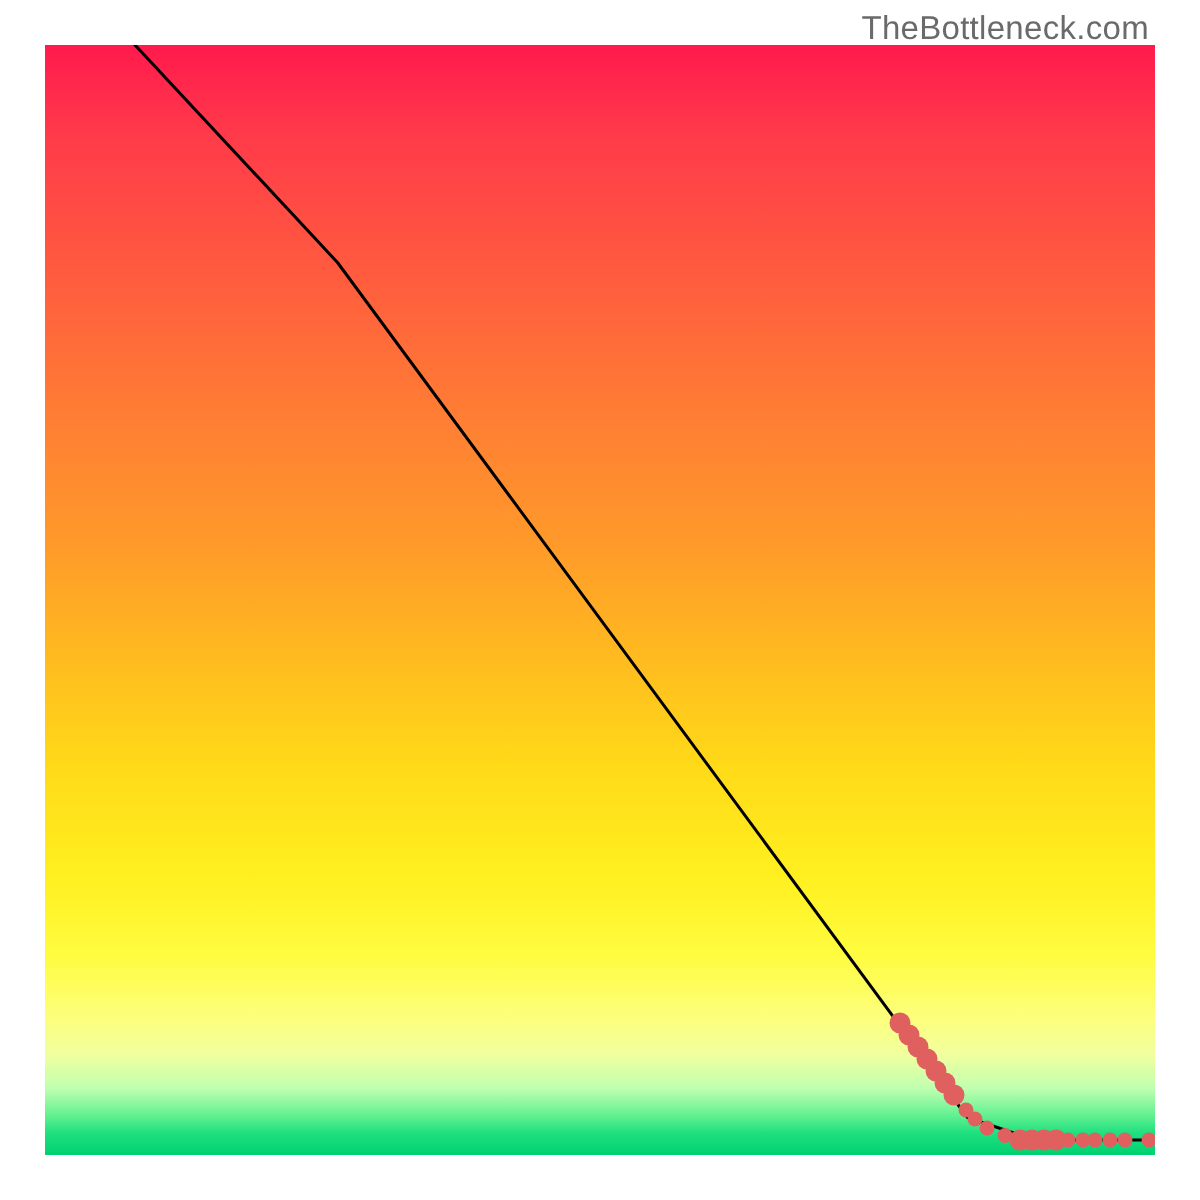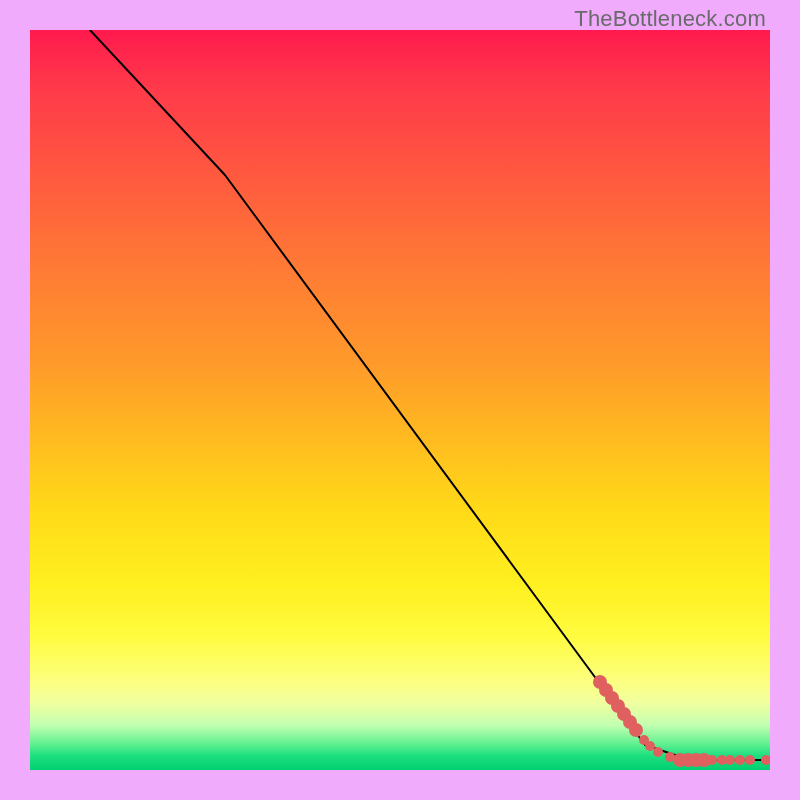--- a/index.html
+++ b/index.html
@@ -8,21 +8,21 @@
     width: 800px;
     height: 800px;
     overflow: hidden;
     background: #000;
     font-family: Arial, Helvetica, sans-serif;
   }
   .frame {
     position: relative;
     width: 800px;
     height: 800px;
-    background: #f0abfc;
+    background: #ffffff;
   }
   .plot {
     position: absolute;
     left: 30px;
     top: 30px;
     width: 740px;
     height: 740px;
     overflow: hidden;
   }
   .gradient {

